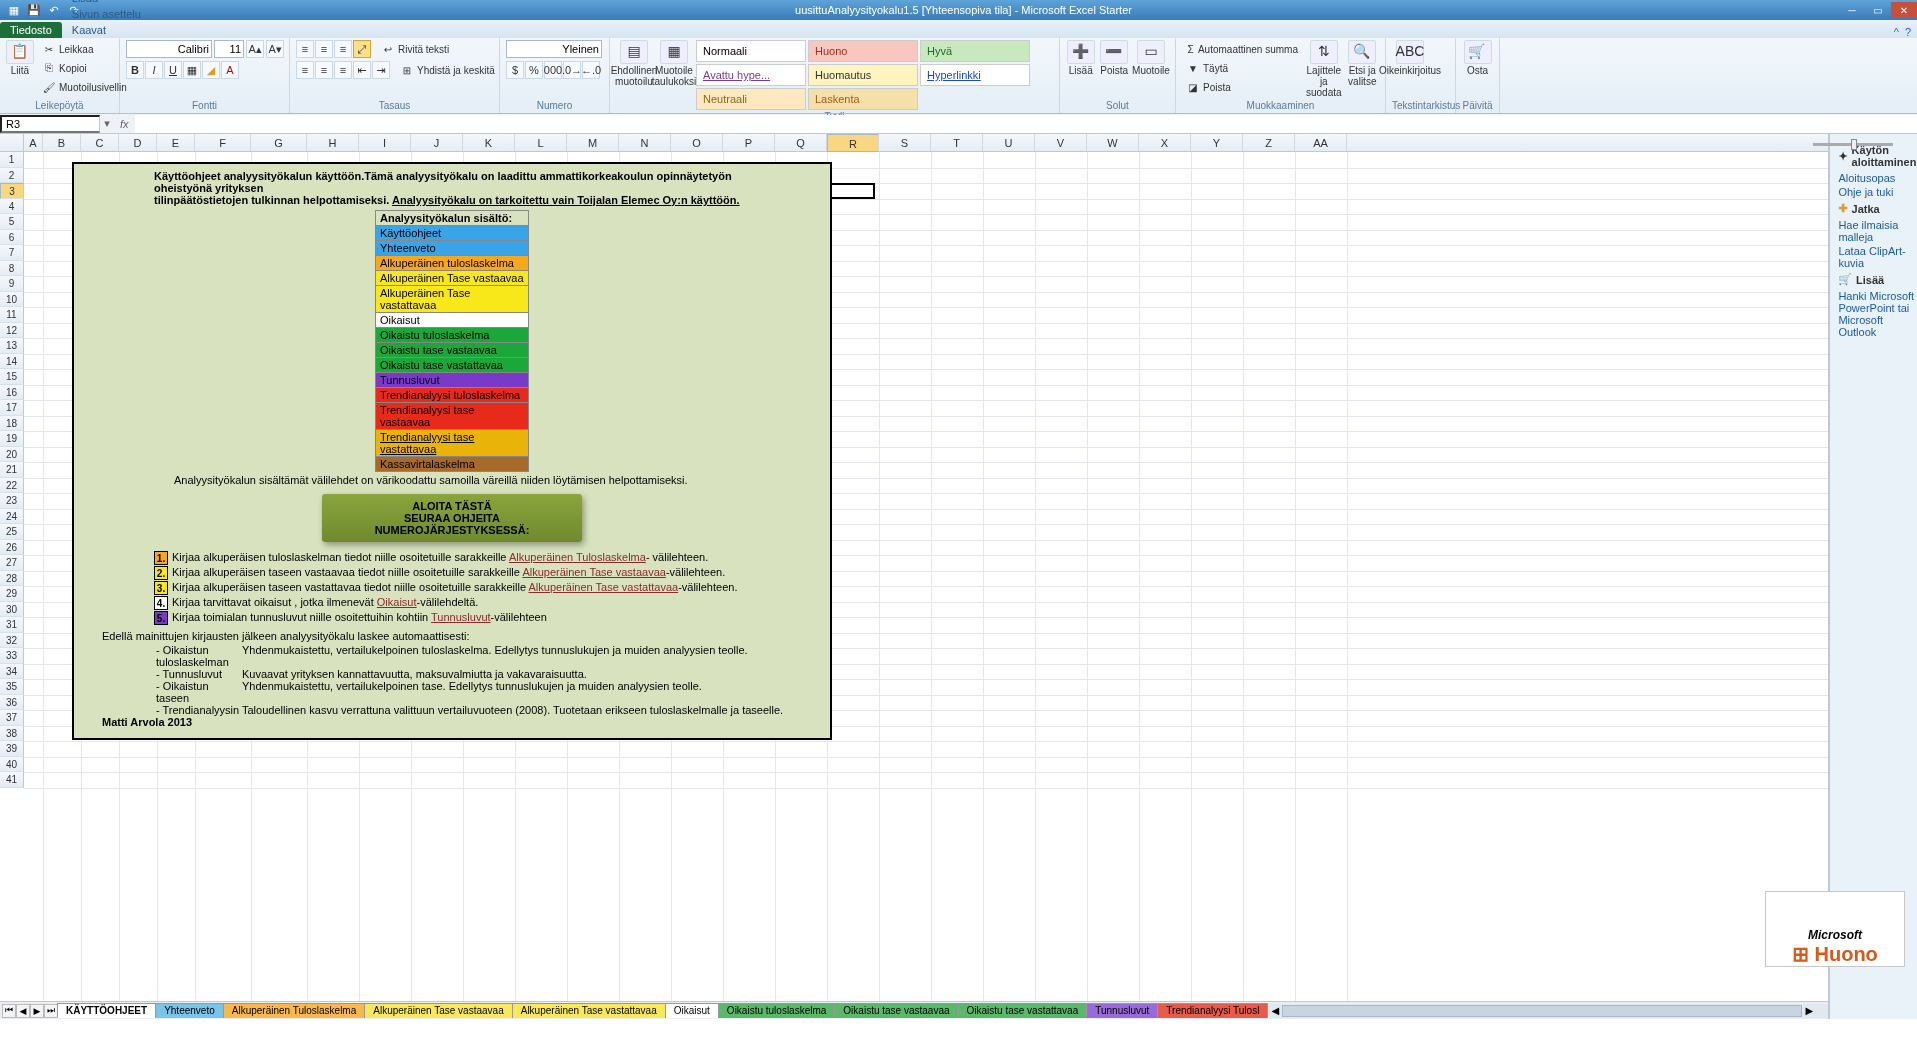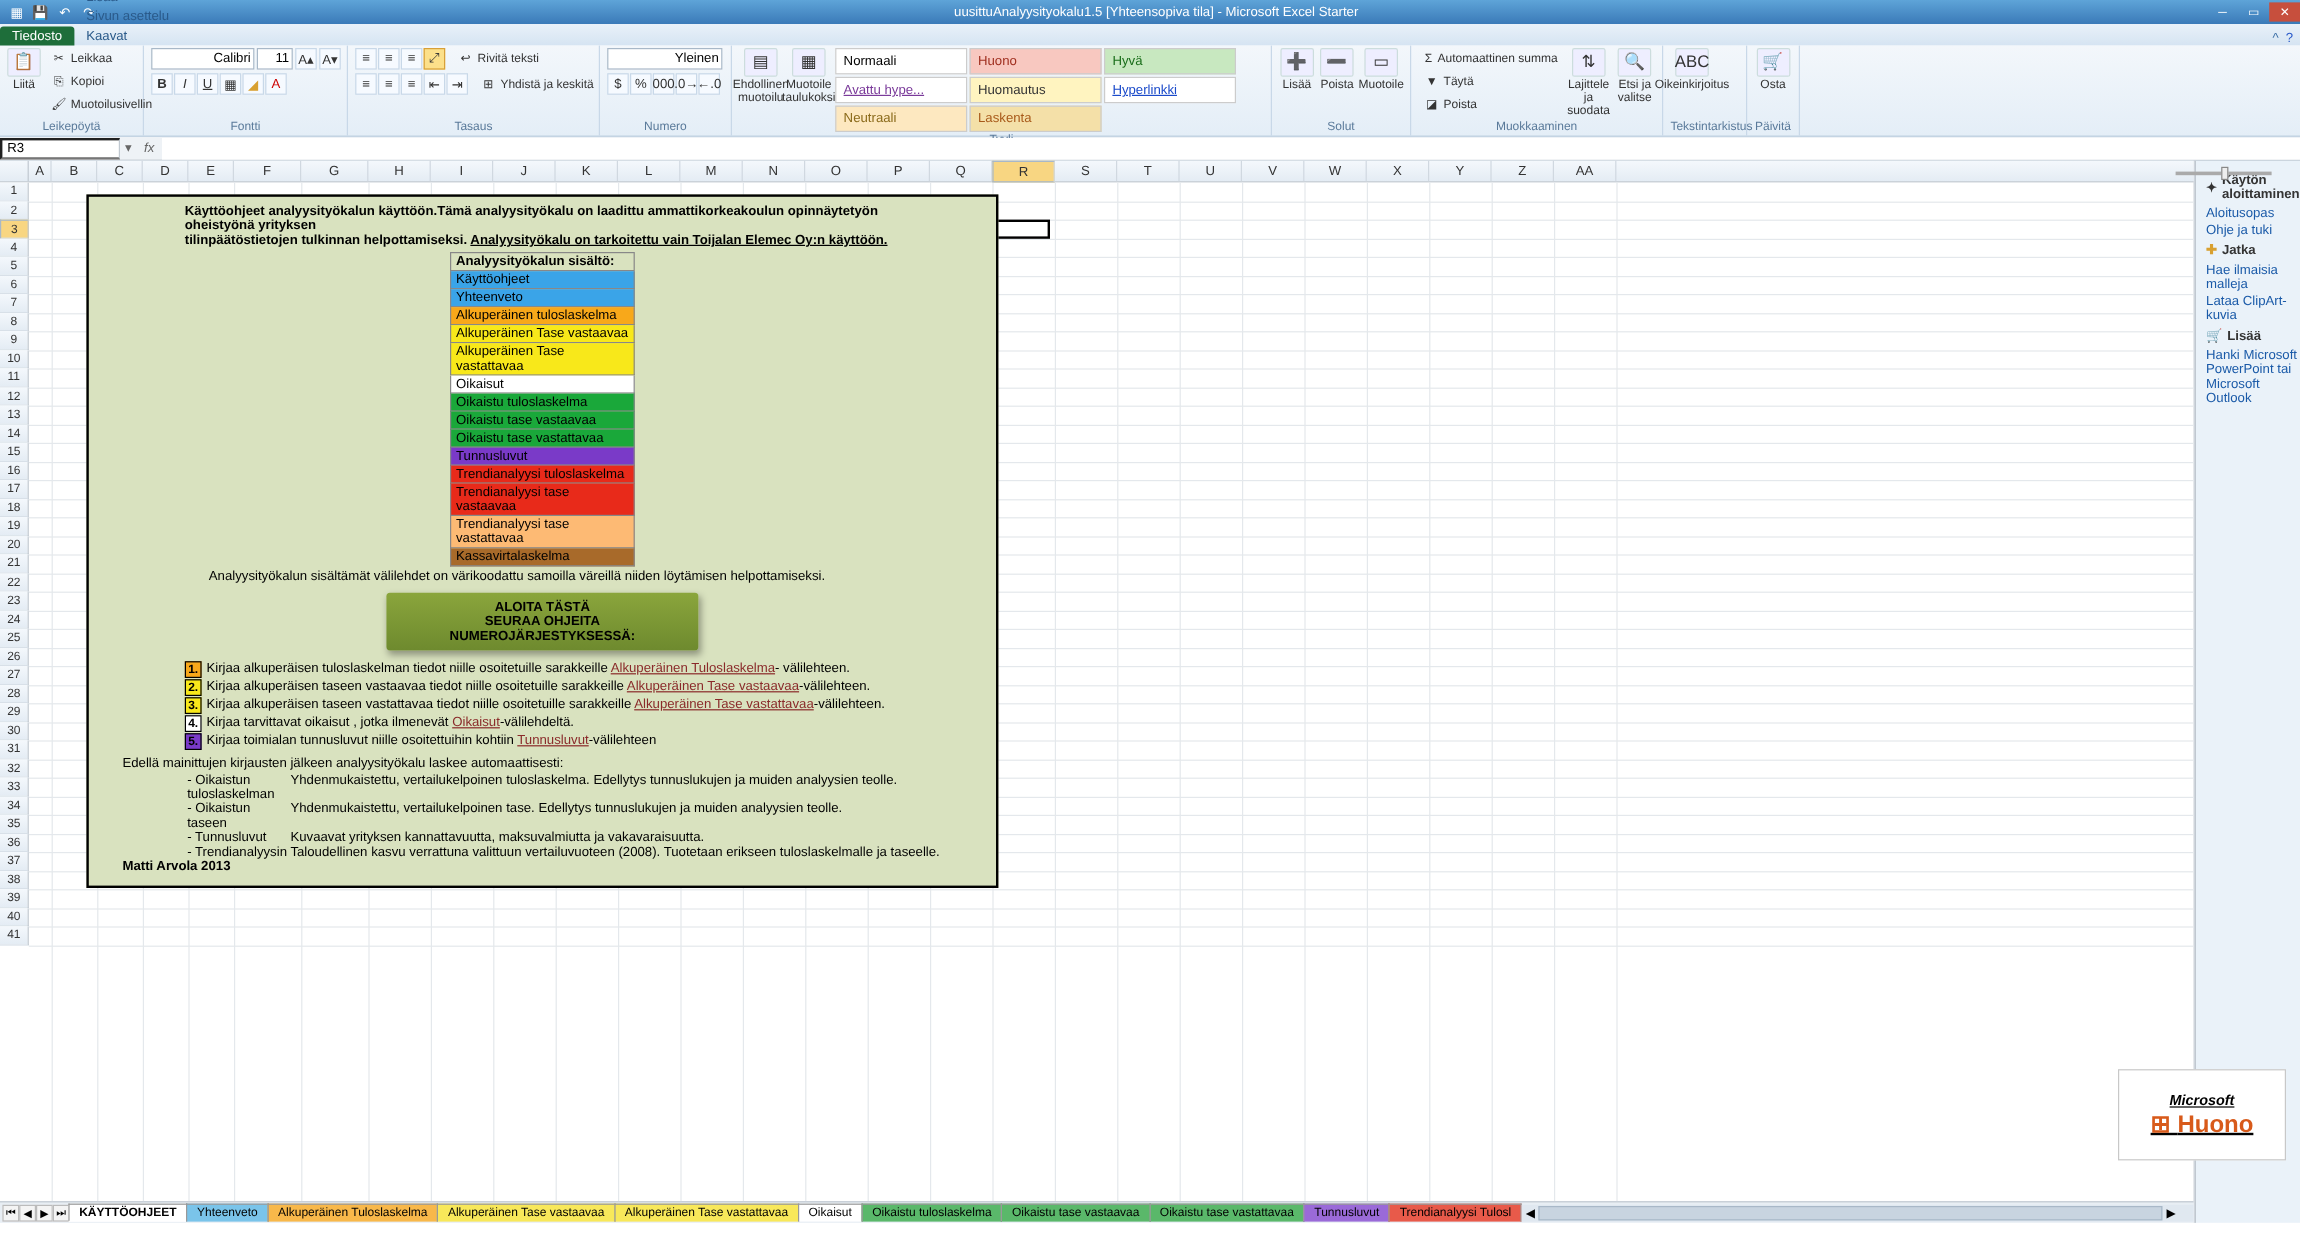--- a/index.html
+++ b/index.html
@@ -81,21 +81,21 @@
 
 .auto { padding:2px 28px; }
 .auto .row { display:flex; }
 .auto .k { width:140px; padding-left:54px; }
 .active-cell { position:absolute; border:2px solid #000; background:#fff; }
 
 
 .taskpane { width:160px; background:#eaf2f9; border-left:1px solid #c0c8d0; padding:6px 8px; font-size:11px; color:#1a4a8a; }
 .taskpane .hd { font-weight:bold; color:#333; margin:4px 0; display:flex; gap:4px; align-items:center; }
 .taskpane a { color:#1a5aa8; display:block; margin:2px 0; cursor:pointer; }
-.officelogo { position:absolute; right:12px; bottom:52px; width:140px; height:76px; border:1px solid #c8c8c8; background:#fff; display:flex; flex-direction:column; justify-content:center; align-items:center; font-weight:bold;text-decoration:underline; }
+.officelogo { position:absolute; right:12px; bottom:52px; width:140px; height:76px; border:1px solid #c8c8c8; background:#fff; display:flex; flex-direction:column; justify-content:flex-end; align-items:center; font-weight:bold; }
 .officelogo .ms { font-style:italic; font-size:12px; }
 .officelogo .of { font-size:20px; color:#d85a1a; }
 
 
 .sheettabs { height:18px; background:#e8eef4; border-top:1px solid #c0c8d0; display:flex; align-items:center; font-size:10px; padding-left:2px; }
 .sheettabs .nav { display:flex; gap:0; }
 .sheettabs .nav span { width:14px; height:14px; border:1px solid #bbb; background:#f4f4f4; display:inline-flex; justify-content:center; align-items:center; font-size:9px; cursor:pointer; }
 .stab { padding:1px 8px; border:1px solid #999; border-bottom:none; margin-left:-1px; cursor:pointer; white-space:nowrap; }
 .sheettabs .scroll { margin-left:auto; width:560px; height:14px; background:#e0e8f0; display:flex; align-items:center; }
 .sheettabs .scroll .thumb { width:520px; height:12px; background:#c8d4e0; border:1px solid #a8b8c8; }
@@ -490,21 +490,21 @@
                 <div class="row" style="background: rgb(248, 168, 26);">Alkuperäinen tuloslaskelma</div>
                 <div class="row" style="background: rgb(248, 232, 26);">Alkuperäinen Tase vastaavaa</div>
                 <div class="row" style="background: rgb(248, 232, 26);">Alkuperäinen Tase vastattavaa</div>
                 <div class="row" style="background: rgb(255, 255, 255);">Oikaisut</div>
                 <div class="row" style="background: rgb(26, 168, 58);">Oikaistu tuloslaskelma</div>
                 <div class="row" style="background: rgb(26, 168, 58);">Oikaistu tase vastaavaa</div>
                 <div class="row" style="background: rgb(26, 168, 58);">Oikaistu tase vastattavaa</div>
                 <div class="row" style="background: rgb(122, 58, 200);">Tunnusluvut</div>
                 <div class="row" style="background: rgb(232, 42, 26);">Trendianalyysi tuloslaskelma</div>
                 <div class="row" style="background: rgb(232, 42, 26);">Trendianalyysi tase vastaavaa</div>
-                <div class="row" style="background: #fdba74;">Trendianalyysi tase vastattavaa</div>
+                <div class="row" style="background: #eab308; text-decoration: underline;">Trendianalyysi tase vastattavaa</div>
                 <div class="row" style="background: rgb(168, 106, 42);">Kassavirtalaskelma</div>
               </div>
           </div>
           <div class="note1">Analyysityökalun sisältämät välilehdet on värikoodattu samoilla väreillä niiden löytämisen helpottamiseksi.</div>
           <div class="startbox">
             <div>ALOITA TÄSTÄ</div>
             <div>SEURAA OHJEITA NUMEROJÄRJESTYKSESSÄ:</div>
           </div>
           <div class="steps" id="steps">
               <div class="step">
@@ -529,26 +529,26 @@
               </div>
             </div>
           <div class="auto">
             <div style="margin-bottom:2px">Edellä mainittujen kirjausten jälkeen analyysityökalu laskee automaattisesti:</div>
             <div id="auto-body">
                 <div class="row">
                   <div class="k">- Oikaistun tuloslaskelman</div>
                   <div>Yhdenmukaistettu, vertailukelpoinen tuloslaskelma. Edellytys tunnuslukujen ja muiden analyysien teolle.</div>
                 </div>
                 <div class="row">
+                  <div class="k">- Tunnusluvut</div>
+                  <div>Kuvaavat yrityksen kannattavuutta, maksuvalmiutta ja vakavaraisuutta.</div>
+                </div>
+                <div class="row">
                   <div class="k">- Oikaistun taseen</div>
                   <div>Yhdenmukaistettu, vertailukelpoinen tase. Edellytys tunnuslukujen ja muiden analyysien teolle.</div>
-                </div>
-                <div class="row">
-                  <div class="k">- Tunnusluvut</div>
-                  <div>Kuvaavat yrityksen kannattavuutta, maksuvalmiutta ja vakavaraisuutta.</div>
                 </div>
                 <div class="row">
                   <div class="k">- Trendianalyysin</div>
                   <div>Taloudellinen kasvu verrattuna valittuun vertailuvuoteen (2008). Tuotetaan erikseen tuloslaskelmalle ja taseelle.</div>
                 </div>
               </div>
             <div style="font-weight:bold">Matti Arvola 2013</div>
           </div>
         </div>
       </div>

